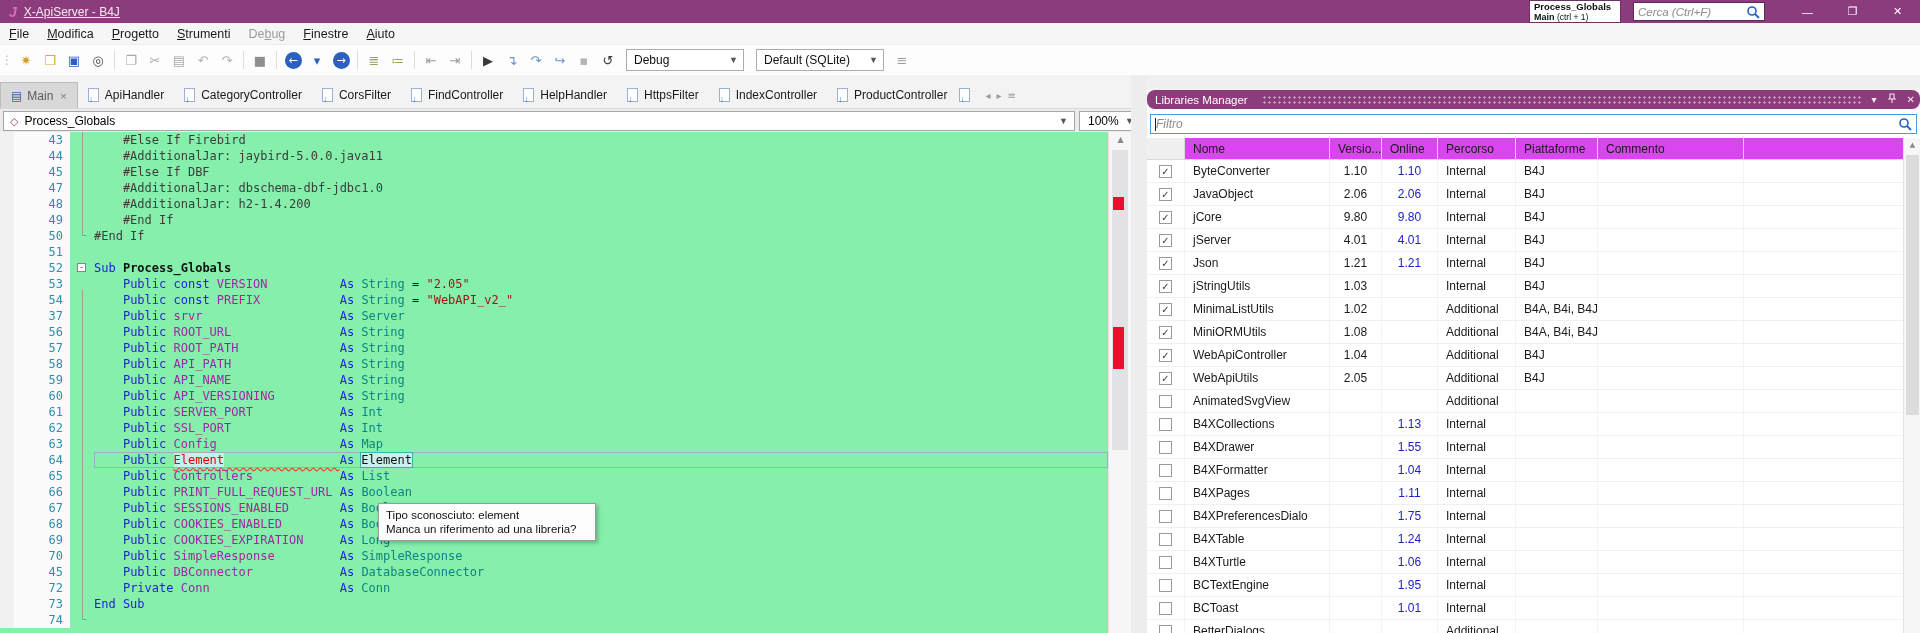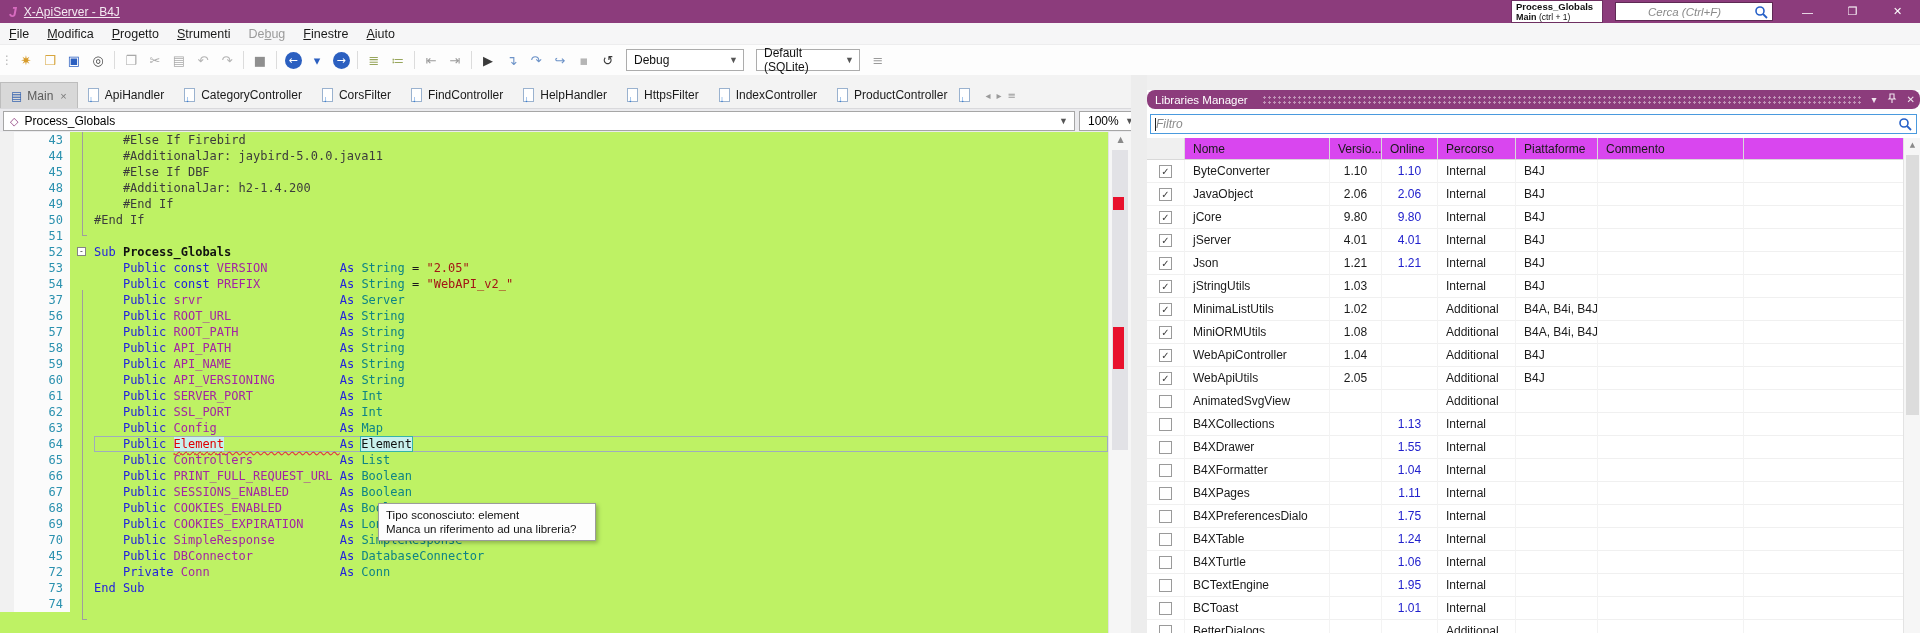--- a/index.html
+++ b/index.html
@@ -12,22 +12,22 @@
               background:#8c3c7c; display:flex; align-items:center; color:#fff; }
   .tb-logo { font-weight:bold; font-style:italic; font-size:14px; color:#d86cc0;
              padding:0 7px 0 9px; }
   .tb-title { font-size:12px; color:#f4eaf2;text-decoration:underline; }
   .tb-right { position:absolute; right:0; top:0; height:23px; display:flex; align-items:center; }
   .module-box { width:92px; height:23px; background:#fff; border:1px solid #6e2f62;
                 color:#111; padding:1px 4px; line-height:10px; margin-right:12px; }
   .module-box .l1 { font-weight:bold; font-size:9.5px; white-space:nowrap; }
   .module-box .l2 { font-size:8.5px; white-space:nowrap; }
   .module-box .l2 b { font-size:9px; }
-  .tb-search { width:158px; height:19px; background:#fff; border:1px solid #5e2954;
-               display:flex; align-items:center; margin-right:12px; position:relative;padding-left:28px; }
+  .tb-search { width:132px; height:19px; background:#fff; border:1px solid #5e2954;
+               display:flex; align-items:center; margin-right:20px; position:relative; }
   .tb-search input { flex:1; border:0; outline:none; font-size:11.5px; padding:0 4px;
                      font-family:"Liberation Sans",sans-serif; color:#333; min-width:0;}
   .tb-search input::placeholder { font-style:italic; color:#8a8a8a; }
   .win-btn { width:45px; height:23px; display:flex; align-items:center; justify-content:center;
              color:#fff; font-size:11px; cursor:default; }
 
   
   .menubar { position:absolute; left:0; top:23px; width:1920px; height:22px;
              background:#f6f6f7; border-bottom:1px solid #ededee; display:flex; align-items:center; }
   .menu-item { font-size:12.5px; color:#1a1a1a; padding:0 9px; height:22px;
@@ -70,21 +70,21 @@
   .crumb-combo { position:absolute; left:3px; top:2px; width:1072px; height:20px; background:#fff;
                  border:1px solid #a6a6a6; display:flex; align-items:center; font-size:12px; }
   .crumb-combo .mico { color:#8c3c7c; font-size:11px; padding:0 6px;
                        font-family:"DejaVu Sans",sans-serif; }
   .crumb-combo .car, .zoom-combo .car { margin-left:auto; color:#555; font-size:9px; padding:0 6px; }
   .zoom-combo { position:absolute; left:1079px; top:2px; width:62px; height:20px; background:#fff;
                 border:1px solid #a6a6a6; display:flex; align-items:center; font-size:12px;
                 padding-left:8px; }
 
   
-  .editor { position:absolute; left:0; top:132px; width:1108px; height:501px; background:#bef264;
+  .editor { position:absolute; left:0; top:132px; width:1108px; height:501px; background:#86efac;
             overflow:hidden; }
   .codewrap { position:relative; }
   .code-line { display:flex; height:16px; line-height:16px;
                font-family:"DejaVu Sans Mono", monospace; font-size:12px; }
   .bp { width:14px; background:#f1f1f1; flex:none; }
   .ln { width:56px; flex:none; text-align:right; padding-right:7px; color:#2b91af;
         background:#fbfbfb; }
   .fold { width:24px; flex:none; position:relative; }
   .foldbox { position:absolute; left:7px; top:3px; width:9px; height:9px; border:1px solid #848484;
              background:#fff; font-size:8px; line-height:7px; text-align:center; color:#333; }
@@ -228,21 +228,21 @@
       <div class="ticon" style="color: rgb(58, 58, 58);">▶</div>
       <div class="ticon" style="color: rgb(109, 147, 200);">↴</div>
       <div class="ticon" style="color: rgb(109, 147, 200);">↷</div>
       <div class="ticon" style="color: rgb(109, 147, 200);">↪</div>
       <div class="ticon" style="color: rgb(181, 181, 181);">▪</div>
       <div class="ticon" style="color: rgb(58, 58, 58);">↺</div>
       <div class="combo" style="width: 118px;">
         <span>Debug</span>
         <span class="car">▼</span>
       </div>
-      <div class="combo" style="width: 104px;">
+      <div class="combo" style="width: 128px;">
         <span>Default (SQLite)</span>
         <span class="car">▼</span>
       </div>
       <div class="ticon" style="color: rgb(154, 154, 154);">≡</div>
     </div>
 
   <div class="tabrow" id="tabrow">
       <div class="tab active">
         <span class="main-ico">▤</span>
         <span>Main</span>
@@ -314,20 +314,26 @@
           <div class="bp"></div>
           <div class="ln">44</div>
           <div class="fold"></div>
           <div class="ct"><span class="tok-dir">    #AdditionalJar: jaybird-5.0.0.java11</span></div>
         </div>
         <div class="code-line">
           <div class="bp"></div>
           <div class="ln">45</div>
           <div class="fold"></div>
           <div class="ct"><span class="tok-dir">    #Else If DBF</span></div>
+        </div>
+        <div class="code-line">
+          <div class="bp"></div>
+          <div class="ln">47</div>
+          <div class="fold"></div>
+          <div class="ct"><span class="tok-dir">    #AdditionalJar: dbschema-dbf-jdbc1.0</span></div>
         </div>
         <div class="code-line">
           <div class="bp"></div>
           <div class="ln">48</div>
           <div class="fold"></div>
           <div class="ct"><span class="tok-dir">    #AdditionalJar: h2-1.4.200</span></div>
         </div>
         <div class="code-line">
           <div class="bp"></div>
           <div class="ln">49</div>

